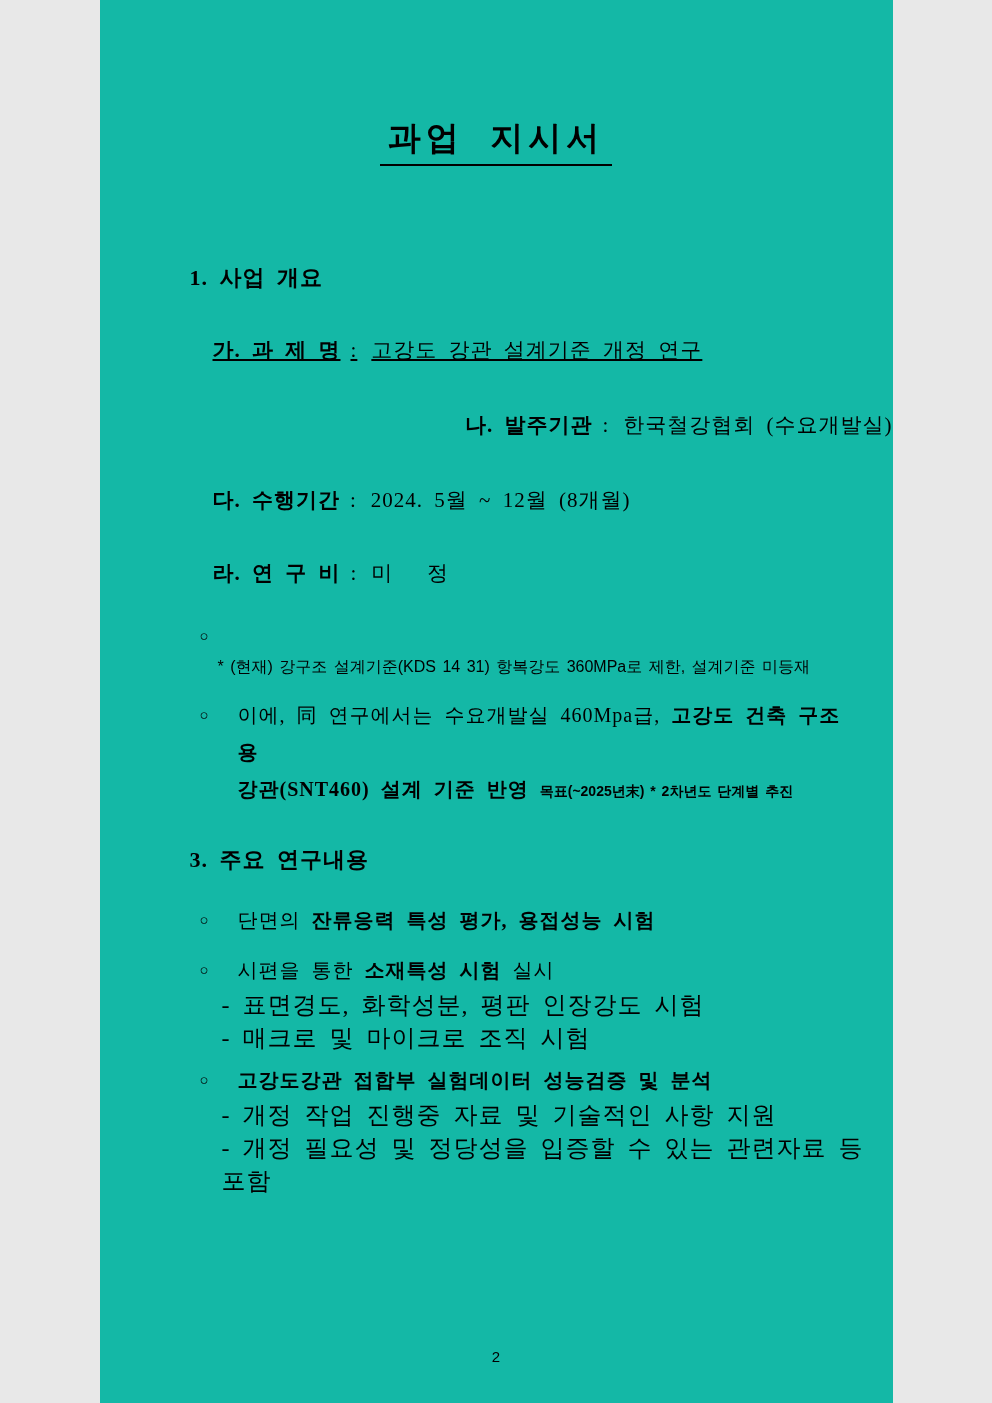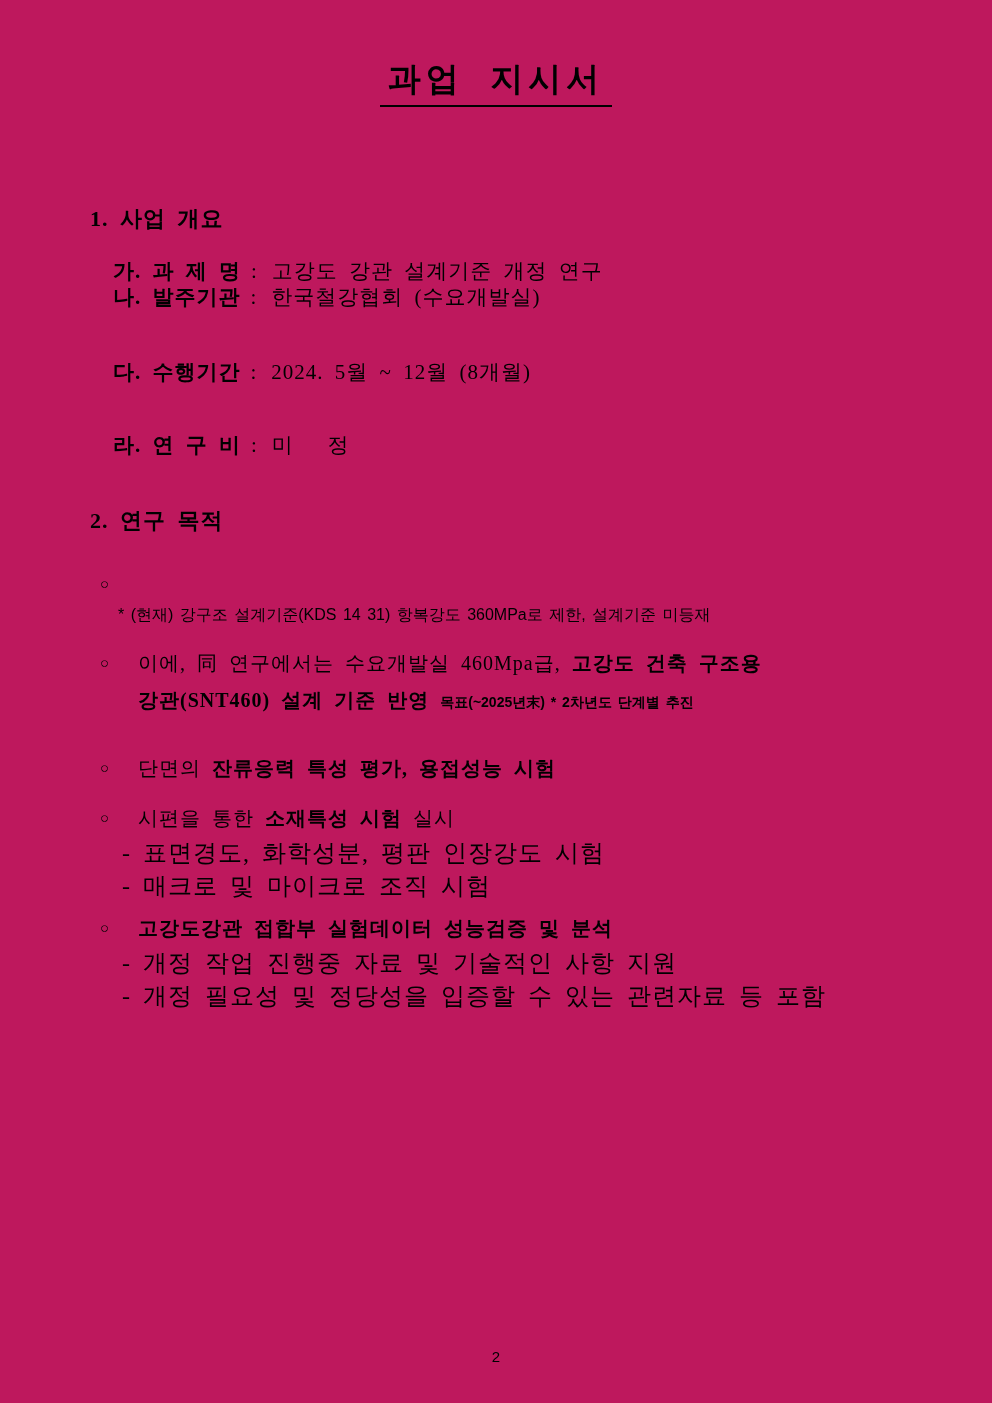--- a/index.html
+++ b/index.html
@@ -1,18 +1,18 @@
 <!DOCTYPE html>
 <html><head>
 <meta charset="utf-8">
 <style>
   html,body{margin:0;padding:0;background:#e8e8e8;}
   .page{
-    width:992px;height:1403px;background:#be185d;position:relative;
-    box-sizing:border-box;padding-top:60px;margin:0 auto;
+    width:793px;height:1403px;background:#14b8a6;position:relative;
+    box-sizing:border-box;padding-top:119px;margin:0 auto;
     font-family:"Liberation Serif","DejaVu Serif",serif;color:#000;
     overflow:hidden;
   }
   .pre{white-space:pre-wrap;}
   .title-wrap{text-align:center;}
   .doc-title{
     display:inline-block;font-size:33px;font-weight:bold;letter-spacing:5px;
     line-height:38px;border-bottom:2px solid #000;padding:0 8px 7px 8px;
     white-space:pre;
   }
@@ -22,22 +22,22 @@
   }
   .h-s1{margin-top:99px;}
   .h-s2{margin-top:50px;}
   .h-s3{margin-top:37px;}
   .item{
     font-size:21px;padding-left:113px;line-height:26px;
     letter-spacing:1px;word-spacing:5px;
   }
   .item .label{font-weight:bold;}
   .item .sep{margin:0 14px 0 10px;}
-  .i1{margin-top:26px;}
-  .i2{}
+  .i1{margin-top:46px;text-decoration:underline;}
+  .i2{margin-top:49px;text-align:right;}
   .i3{margin-top:49px;}
   .i4{margin-top:47px;}
   .bullet{
     display:flex;align-items:flex-start;padding-left:100px;
     font-size:20px;line-height:37px;letter-spacing:1px;word-spacing:5px;
   }
   .marker{
     flex:0 0 38px;width:38px;font-size:15px;line-height:37px;
   }
   .btext{flex:1;padding-right:50px;}
@@ -85,33 +85,33 @@
   </div>
 
   <div class="item i3">
     <span class="label pre">다. 수행기간</span><span class="sep">:</span><span class="value pre">2024. 5월 ~ 12월 (8개월)</span>
   </div>
 
   <div class="item i4">
     <span class="label pre">라. 연 구 비</span><span class="sep">:</span><span class="value pre">미   정</span>
   </div>
 
-  <div class="heading h-s2">2. 연구 목적</div>
 
   <div class="bullet b2-1">
     <span class="marker">○</span>
   </div>
   <div class="note">* (현재) 강구조 설계기준(KDS 14 31) 항복강도 360MPa로 제한, 설계기준 미등재</div>
 
   <div class="bullet b2-2">
     <span class="marker">○</span>
     <div class="btext"><span class="pre">이에, 同 연구에서는 수요개발실 460Mpa급, </span><span class="pre b">고강도 건축 구조용
 강관(SNT460) 설계 기준 반영 </span><span class="pre gothic">목표(~2025년末) * 2차년도 단계별 추진</span></div>
   </div>
 
+  <div class="heading h-s3">3. 주요 연구내용</div>
 
   <div class="bullet b3-1">
     <span class="marker">○</span>
     <div class="btext"><span class="pre">단면의 </span><span class="pre b">잔류응력 특성 평가, 용접성능 시험</span><span class="pre"></span></div>
   </div>
 
   <div class="bullet b3-2">
     <span class="marker">○</span>
     <div class="btext"><span class="pre">시편을 통한 </span><span class="pre b">소재특성 시험</span><span class="pre"> 실시</span></div>
   </div>

